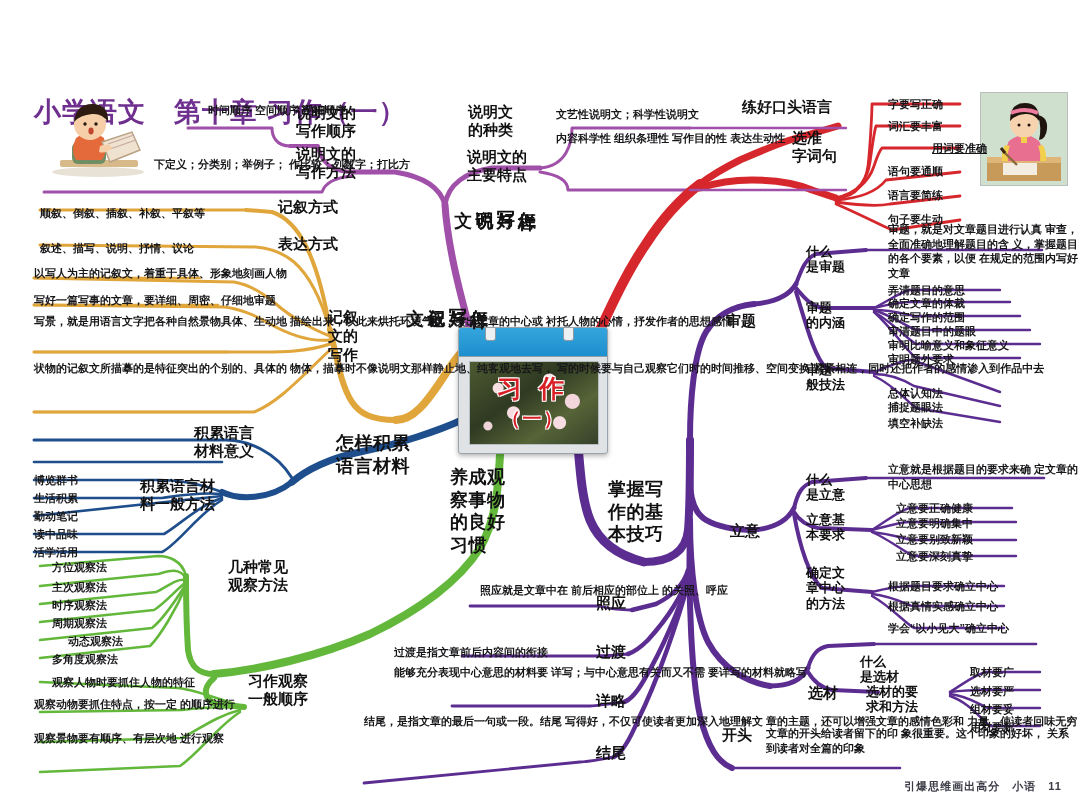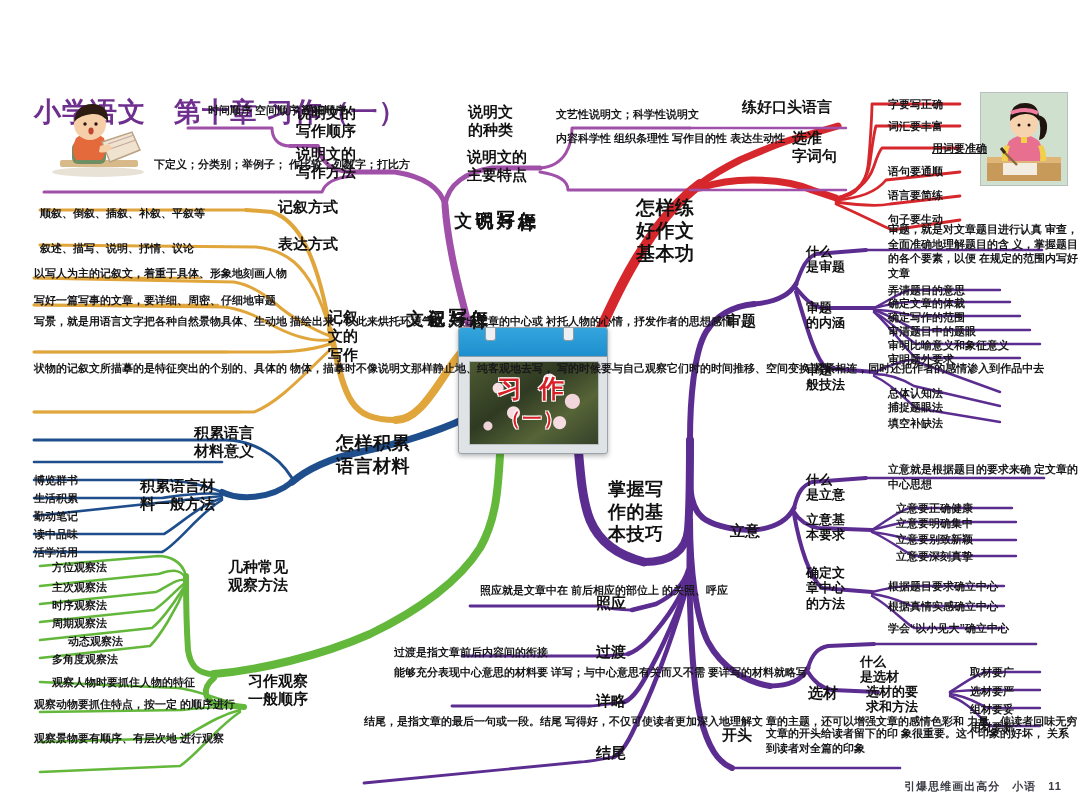--- a/index.html
+++ b/index.html
@@ -308,42 +308,43 @@
 材料意义</div>
 
   <div class="lbl t-sub" style="left:140px;top:477px;">积累语言材
 料一般方法</div>
   <div class="leafbox t-leaf" style="left:34px;top:473px;">博览群书</div>
   <div class="leafbox t-leaf" style="left:34px;top:491px;">生活积累</div>
   <div class="leafbox t-leaf" style="left:34px;top:509px;">勤动笔记</div>
   <div class="leafbox t-leaf" style="left:34px;top:527px;">读中品味</div>
   <div class="leafbox t-leaf" style="left:34px;top:545px;">活学活用</div>
 
+  <div class="lbl t-main" style="left:450px;top:466px;font-size:18px;line-height:1.25;">养成观
+察事物
+的良好
+习惯</div>
 
   <div class="lbl t-sub" style="left:228px;top:558px;">几种常见
 观察方法</div>
   <div class="leafbox t-leaf" style="left:52px;top:560px;">方位观察法</div>
   <div class="leafbox t-leaf" style="left:52px;top:580px;">主次观察法</div>
   <div class="leafbox t-leaf" style="left:52px;top:598px;">时序观察法</div>
   <div class="leafbox t-leaf" style="left:52px;top:616px;">周期观察法</div>
   <div class="leafbox t-leaf" style="left:68px;top:634px;">动态观察法</div>
   <div class="leafbox t-leaf" style="left:52px;top:652px;">多角度观察法</div>
 
   <div class="lbl t-sub" style="left:248px;top:672px;">习作观察
 一般顺序</div>
   <div class="leafbox t-leaf" style="left:34px;top:675px;margin-left:18px;">观察人物时要抓住人物的特征</div>
   <div class="leafbox t-leaf" style="left:34px;top:697px;">观察动物要抓住特点，按一定
 的顺序进行</div>
   <div class="leafbox t-leaf" style="left:34px;top:731px;">观察景物要有顺序、有层次地
 进行观察</div>
   <div class="leafbox t-leaf" style="left:34px;top:763px;margin-top:42px;">观察活动最好能把握全过程</div>
 
-  <div class="lbl t-main" style="left:636px;top:196px;font-size:19px;line-height:1.22;">怎样练
-好作文
-基本功</div>
 
   <div class="lbl t-sub" style="left:742px;top:98px;">练好口头语言</div>
   <div class="lbl t-sub" style="left:792px;top:129px;">选准
 字词句</div>
 
   <div class="leafbox t-leaf" style="left:888px;top:97px;">字要写正确</div>
   <div class="leafbox t-leaf" style="left:888px;top:119px;">词汇要丰富</div>
   <div class="leafbox t-leaf" style="left:932px;top:141px;text-decoration:underline;">用词要准确</div>
   <div class="leafbox t-leaf" style="left:888px;top:164px;">语句要通顺</div>
   <div class="leafbox t-leaf" style="left:888px;top:188px;">语言要简练</div>

